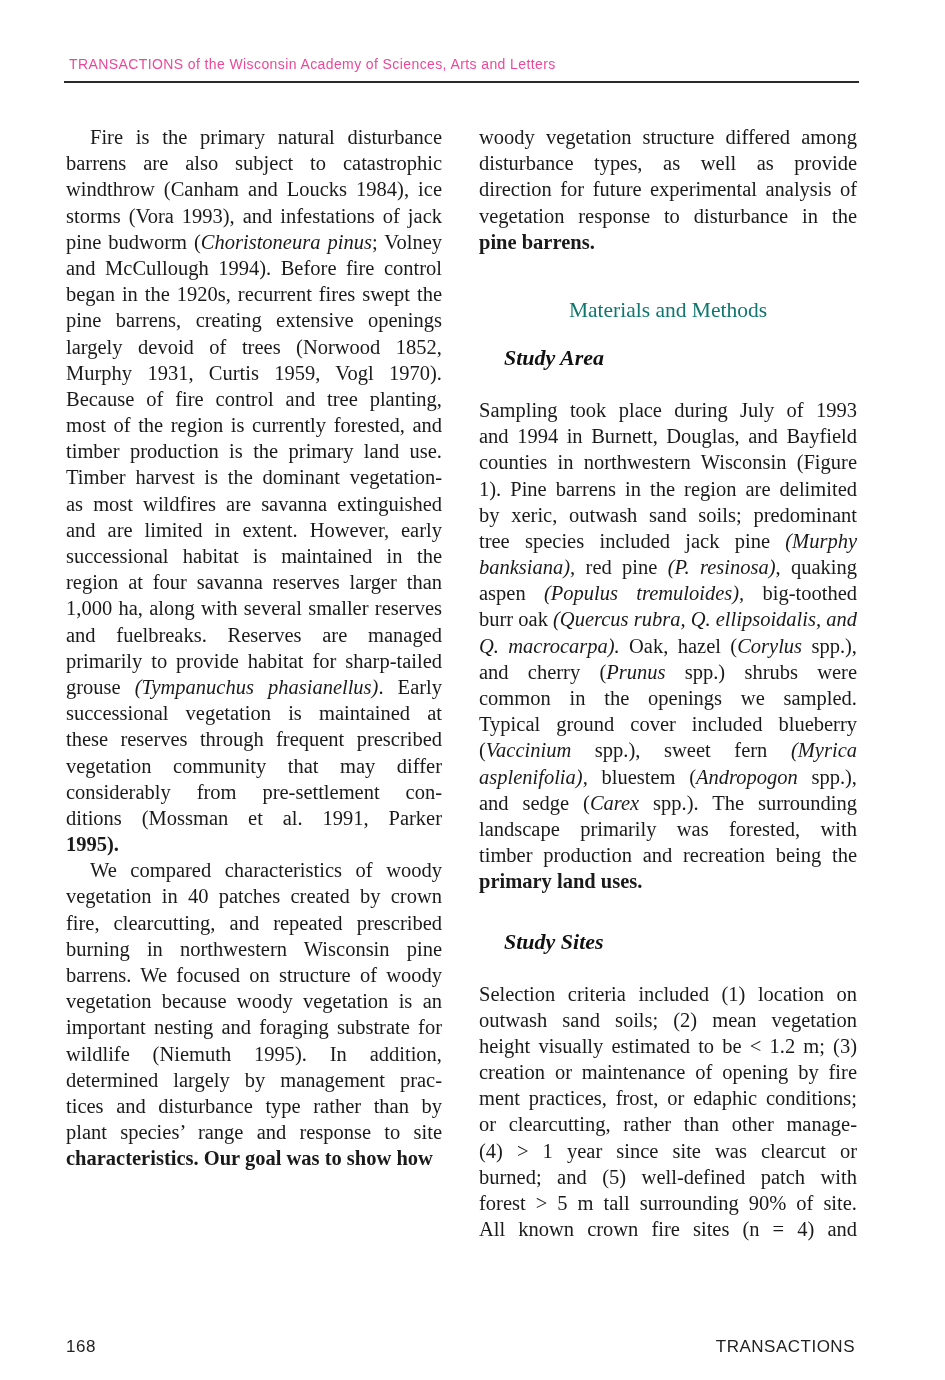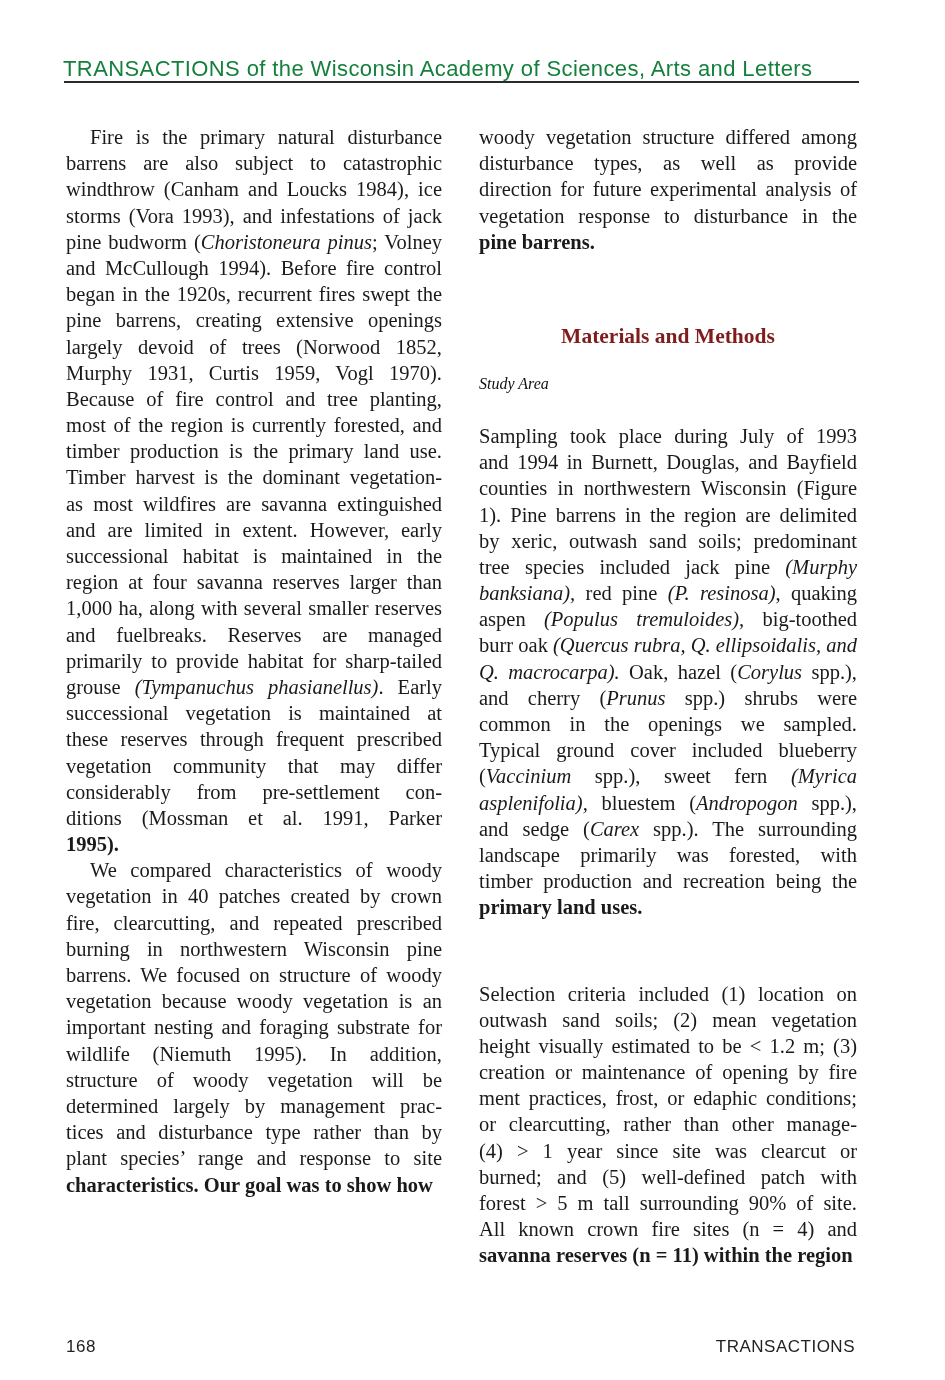--- a/index.html
+++ b/index.html
@@ -1,48 +1,49 @@
 <!DOCTYPE html>
 <html><head>
 <meta charset="utf-8">
 <style>
   html, body { margin: 0; padding: 0; }
   body {
     width: 945px; height: 1380px; background: #ffffff; position: relative; overflow: hidden;
     color: #1a1a1a;
   }
   .running-head {
-    position: absolute; left: 63px; top: 56px; width: 790px;
-    font-family: "Liberation Sans", sans-serif; font-size: 22px; letter-spacing: 0.4px;
-    color: #15803d;
+    position: absolute; left: 69px; top: 56px; width: 790px;
+    font-family: "Liberation Sans", sans-serif; font-size: 14px; letter-spacing: 0.4px;
+    color: #ec4899;
     white-space: nowrap;
   }
   .head-rule {
     position: absolute; left: 64px; top: 81px; width: 795px; height: 1.6px; background: #2a2a2a;
   }
   .col {
     position: absolute; top: 124px;
     font-family: "Liberation Serif", serif; font-size: 20.5px; color: #1a1a1a;
   }
   .col.left { left: 66px; width: 376px; }
   .col.right { left: 479px; width: 378px; }
   .ln {
     height: 26.2px; line-height: 26.2px; white-space: nowrap;
     text-align: justify; text-align-last: justify;
   }
   .ln.last { text-align-last: left; font-weight: bold; }
   .ln.indent { padding-left: 24px; }
   .ln i { font-style: italic; }
   .section-heading {
-    text-align: center; font-weight: bold; font-size: 21.5px; height: 26px; line-height: 26px;
-    margin-top: 68px; margin-bottom: 22px; color: #7f1d1d;
+    text-align: center; font-weight: normal; font-size: 21.5px; height: 26px; line-height: 26px;
+    margin-top: 42px; margin-bottom: 22px; color: #0f766e;
   }
   .sub-heading {
-    font-style: italic; font-weight: normal; font-size: 16px; height: 26px; line-height: 26px;
+    font-style: italic; font-weight: bold; font-size: 22px; height: 26px; line-height: 26px;
     color: #111;
+    margin-left: 25px;
   }
   .gap-a { height: 26px; }
   .gap-b { height: 34px; }
   .gap-c { height: 26px; }
   .folio {
     position: absolute; top: 1337px;
     font-family: "Liberation Sans", sans-serif; font-size: 17px; color: #222; letter-spacing: 0.5px;
   }
   .folio.page { left: 66px; }
   .folio.journal { right: 90px; }
@@ -86,21 +87,20 @@
     </div>
   <div id="lp2">
       <div class="ln indent">We compared characteristics of woody</div>
       <div class="ln">vegetation in 40 patches created by crown</div>
       <div class="ln">fire, clearcutting, and repeated prescribed</div>
       <div class="ln">burning in northwestern Wisconsin pine</div>
       <div class="ln">barrens. We focused on structure of woody</div>
       <div class="ln">vegetation because woody vegetation is an</div>
       <div class="ln">important nesting and foraging substrate for</div>
       <div class="ln">wildlife (Niemuth 1995). In addition,</div>
-      <div class="ln">structure of woody vegetation will be</div>
       <div class="ln">determined largely by management prac-</div>
       <div class="ln">tices and disturbance type rather than by</div>
       <div class="ln">plant species’ range and response to site</div>
       <div class="ln last">characteristics. Our goal was to show how</div>
     </div>
 </div>
 
 <div class="col right">
   <div id="rp1">
       <div class="ln">woody vegetation structure differed among</div>
@@ -127,30 +127,30 @@
       <div class="ln">common in the openings we sampled.</div>
       <div class="ln">Typical ground cover included blueberry</div>
       <div class="ln"><span>(</span><i>Vaccinium</i><span> spp.), sweet fern </span><i>(Myrica</i></div>
       <div class="ln"><i>asplenifolia),</i><span> bluestem (</span><i>Andropogon</i><span> spp.),</span></div>
       <div class="ln"><span>and sedge (</span><i>Carex</i><span> spp.). The surrounding</span></div>
       <div class="ln">landscape primarily was forested, with</div>
       <div class="ln">timber production and recreation being the</div>
       <div class="ln last">primary land uses.</div>
     </div>
   <div class="gap-b"></div>
+  <div class="sub-heading">Study Sites</div>
   <div class="gap-c"></div>
   <div id="rp3">
       <div class="ln">Selection criteria included (1) location on</div>
       <div class="ln">outwash sand soils; (2) mean vegetation</div>
       <div class="ln">height visually estimated to be &lt; 1.2 m; (3)</div>
       <div class="ln">creation or maintenance of opening by fire</div>
       <div class="ln">ment practices, frost, or edaphic conditions;</div>
       <div class="ln">or clearcutting, rather than other manage-</div>
       <div class="ln">(4) &gt; 1 year since site was clearcut or</div>
       <div class="ln">burned; and (5) well-defined patch with</div>
       <div class="ln">forest &gt; 5 m tall surrounding 90% of site.</div>
       <div class="ln">All known crown fire sites (n = 4) and</div>
-      <div class="ln last">savanna reserves (n = 11) within the region</div>
     </div>
 </div>
 
 <div class="folio page">168</div>
 <div class="folio journal">TRANSACTIONS</div>
 
 </body></html>

